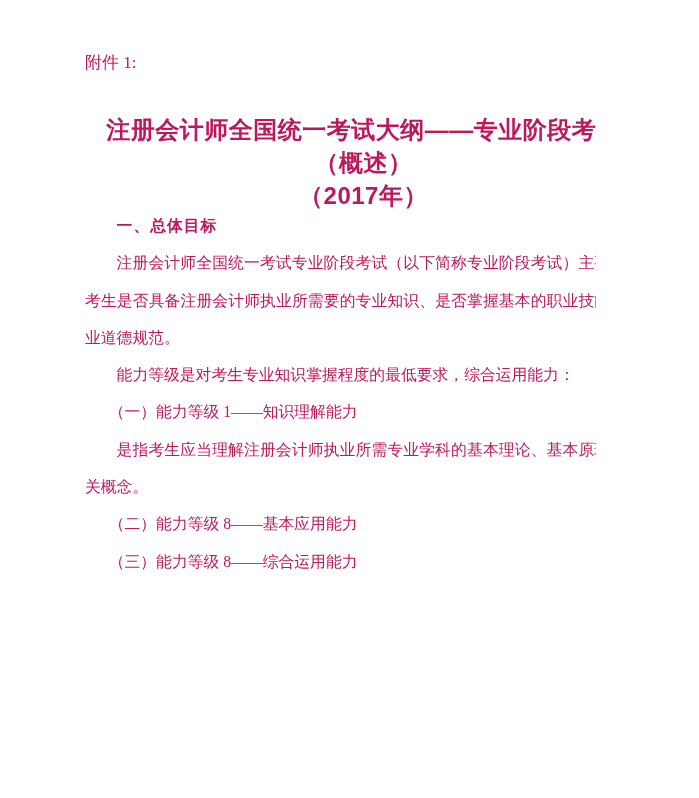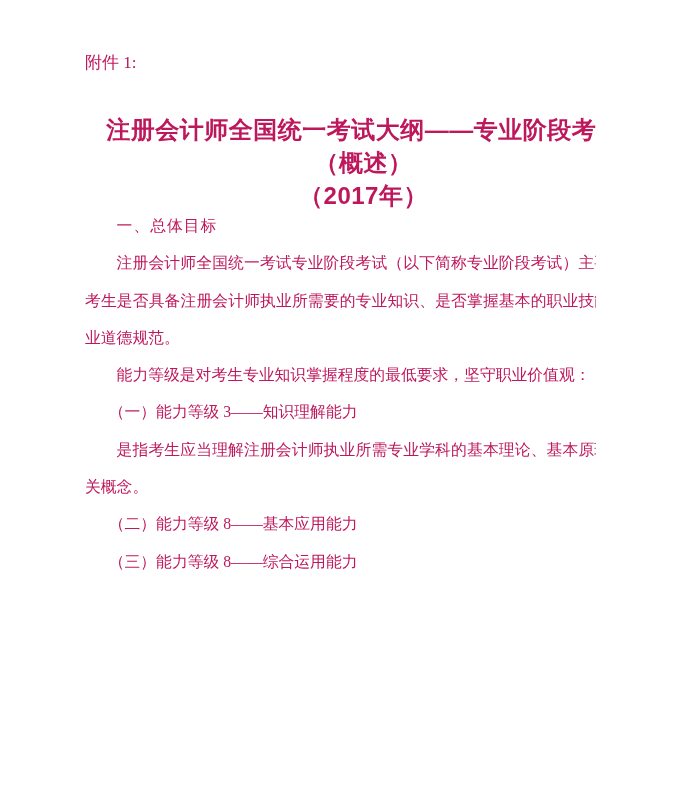--- a/index.html
+++ b/index.html
@@ -52,40 +52,40 @@
     padding: 0;
   }
   .para {
     text-indent: 2em;
   }
   .subheading {
     text-indent: 1.5em;
   }
   .heading {
     text-indent: 2em;
-    font-weight: 400;
+    font-weight: 700;
     font-family: "Liberation Sans", "DejaVu Sans", sans-serif;
     letter-spacing: 1px;
   }
 </style>
 </head>
 <body>
 
 <div class="page">
 
   <div class="attachment">附件 1:</div>
 
   <div class="doc-title">
     <div>注册会计师全国统一考试大纲——专业阶段考试（概述）</div>
     <div>（2017年）</div>
   </div>
 
   <div class="doc-body">
     <p class="heading">一、总体目标</p>
     <p class="para">注册会计师全国统一考试专业阶段考试（以下简称专业阶段考试）主要测试考生是否具备注册会计师执业所需要的专业知识、是否掌握基本的职业技能和职业道德规范。</p>
-    <p class="para">能力等级是对考生专业知识掌握程度的最低要求，坚守职业价值观：</p>
-    <p class="subheading">（一）能力等级 3——知识理解能力</p>
+    <p class="para">能力等级是对考生专业知识掌握程度的最低要求，综合运用能力：</p>
+    <p class="subheading">（一）能力等级 1——知识理解能力</p>
     <p class="para">是指考生应当理解注册会计师执业所需专业学科的基本理论、基本原理和相关概念。</p>
     <p class="subheading">（二）能力等级 8——基本应用能力</p>
     <p class="subheading">（三）能力等级 8——综合运用能力</p>
   </div>
 
 </div>
 
 </body></html>

